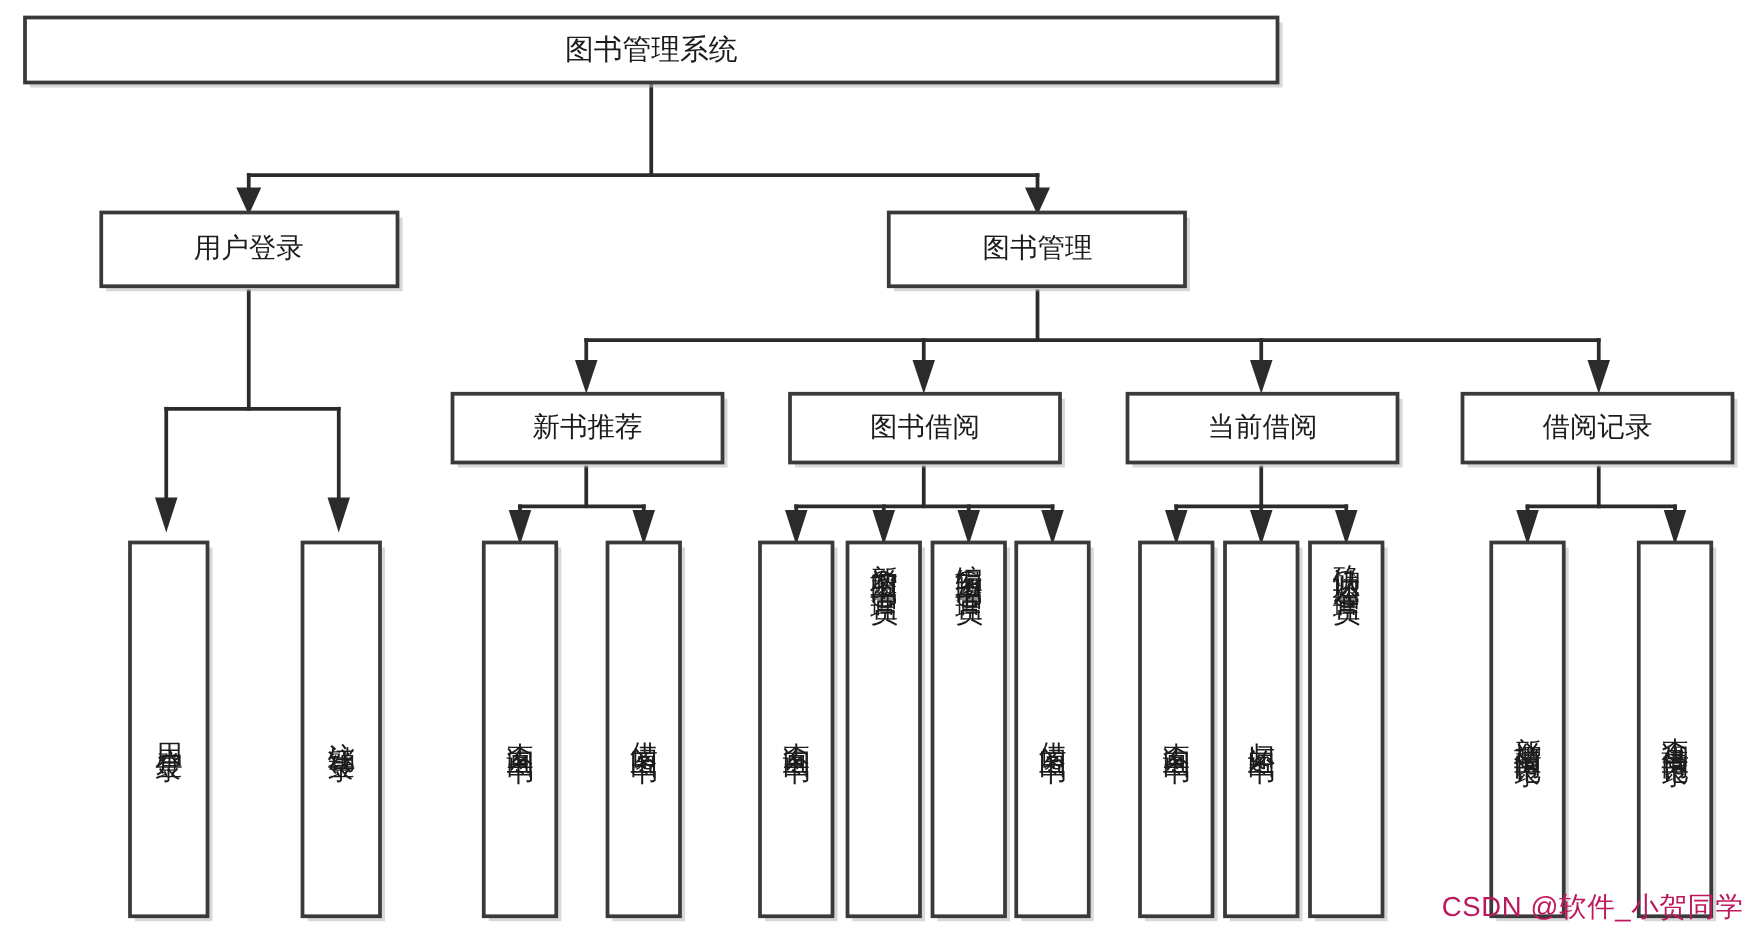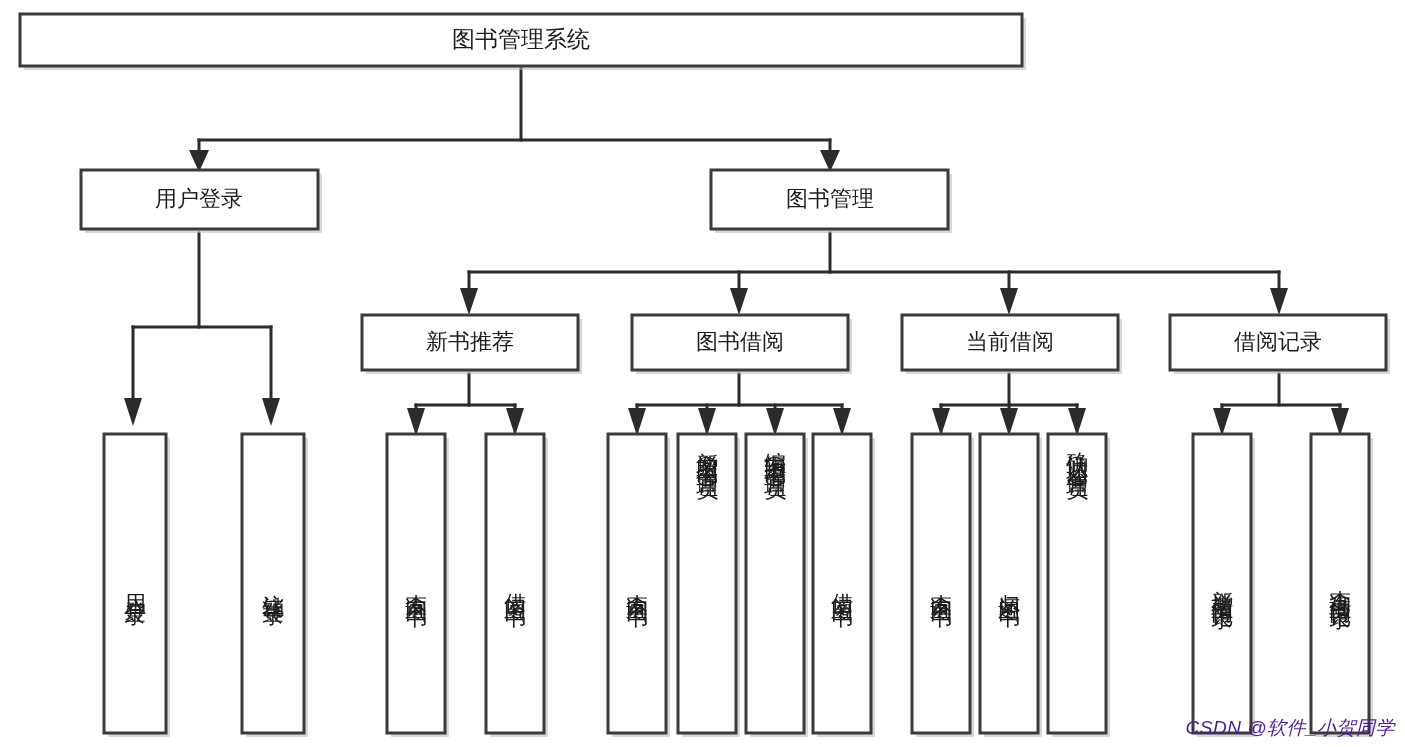--- a/index.html
+++ b/index.html
@@ -73,25 +73,24 @@
     color: #1c1c1c;
     letter-spacing: 4px;
     text-align: center;
     white-space: nowrap;
   }
   #watermark {
     position: absolute;
     right: 10px;
     bottom: 6px;
     font-family: "Liberation Sans", "DejaVu Sans", sans-serif;
-    font-size: 19px;
-    color: #4c1d95;
+    font-size: 22px;
+    color: #be185d;
     letter-spacing: 0.5px;
     white-space: nowrap;
-    font-style: italic;
   }
 </style>
 </head>
 <body>
 
 <div id="diagram-root">
 
   <svg width="1405" height="747" viewBox="0 0 1405 747">
 
     <g>

